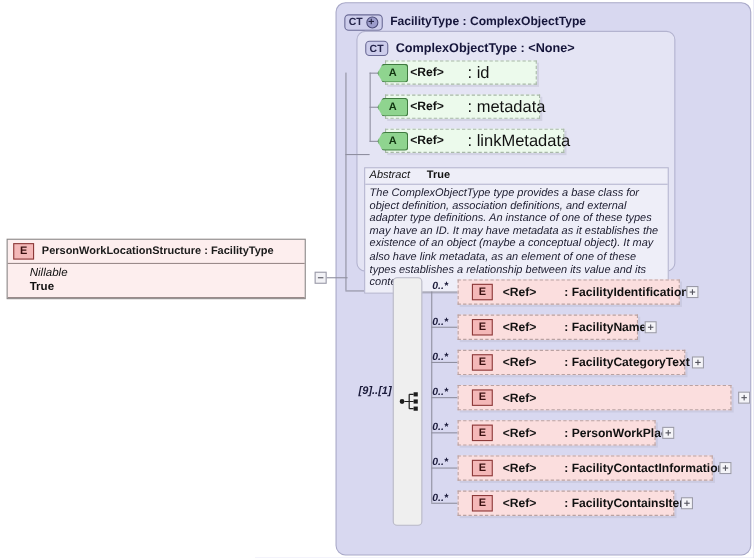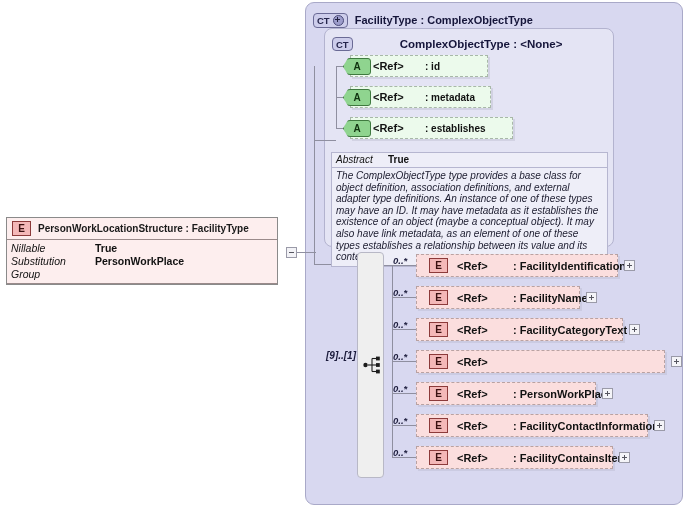--- a/index.html
+++ b/index.html
@@ -30,21 +30,21 @@
     width:19px;height:15px;
     background:#f4b8b8;
     border:1px solid #8c3a3a;
     display:flex;align-items:center;justify-content:center;
     font-size:10px;font-weight:bold;color:#3a1010;
     margin-right:7px;flex:none;
     box-sizing:border-box;
   }
   .elem-title{font-size:10px;font-weight:bold;color:#1a1a1a;white-space:nowrap;}
   .prop-table{padding:2px 0 2px 0;border-bottom:1px solid #9a8a8a;}
-  .prop-row{display:flex;line-height:13px;padding:0 4px;}
+  .prop-row{display:flex;line-height:13px;padding:0 20px;flex-direction:column;}
   .prop-key{font-style:italic;width:84px;flex:none;font-size:10.5px;color:#111;}
   .prop-val{font-weight:bold;font-size:10.5px;color:#111;}
   .elem-doc{font-style:italic;font-size:10.5px;padding:3px 5px 4px 5px;color:#222;line-height:13px;}
 
   
   .collapse-box{
     position:absolute;left:286px;top:247px;
     width:11px;height:11px;
     border:1px solid #9a9aa8;background:#f2f2f6;
     box-sizing:border-box;
@@ -99,21 +99,21 @@
     box-sizing:border-box;
   }
   .ct-inner-header{display:flex;align-items:center;padding:5px 0 0 7px;height:20px;}
   .badge-ct2{
     display:flex;align-items:center;justify-content:center;
     height:14px;padding:0 3px;
     background:#cdcdeb;border:1px solid #6a6a95;border-radius:4px;
     font-size:9.5px;font-weight:bold;color:#24244a;margin-right:7px;flex:none;
     box-sizing:border-box;
   }
-  .panel-title2{font-size:11.5px;font-weight:bold;color:#15153a;margin-left:40px;}
+  .panel-title2{font-size:11.5px;font-weight:bold;color:#15153a;}
 
   
   .attr-row{position:absolute;display:flex;align-items:center;height:22px;}
   .attr-shadowbox{
     position:relative;height:22px;
     background:#ecfaec;
     border:1px dashed #a8b8a8;
     box-sizing:border-box;
     display:flex;align-items:center;
     padding-left:22px;padding-right:8px;
@@ -124,21 +124,21 @@
     width:28px;height:17px;
     background:#8fd48f;
     border:1px solid #3f7a3f;
     border-radius:7px 3px 3px 7px;
     clip-path:polygon(0 50%,18% 0,100% 0,100% 100%,18% 100%);
     display:flex;align-items:center;justify-content:center;
     font-size:10px;font-weight:bold;color:#10330f;
     box-sizing:border-box;
   }
   .attr-ref{font-size:11px;font-weight:bold;color:#111;width:52px;flex:none;}
-  .attr-name{font-size:10px;font-weight:bold;color:#111;white-space:nowrap;}
+  .attr-name{font-size:15px;font-weight:normal;color:#111;white-space:nowrap;}
 
   
   .abstract-block{
     position:absolute;left:331px;top:152px;width:277px;
     background:#eeeef8;
     border:1px solid #b6b6d0;
     box-sizing:border-box;
     padding:0;
   }
   .abstract-row{display:flex;padding:1px 4px 2px 4px;border-bottom:1px solid #b6b6d0;}
@@ -249,21 +249,21 @@
       <span class="badge-a">A</span>
       <span class="attr-ref">&lt;Ref&gt;</span>
       <span class="attr-name">: metadata</span>
     </div>
   </div>
 
   <div class="attr-row" style="left:350px;top:117px;">
     <div class="attr-shadowbox" style="width:163px;">
       <span class="badge-a">A</span>
       <span class="attr-ref">&lt;Ref&gt;</span>
-      <span class="attr-name">: establishes</span>
+      <span class="attr-name">: linkMetadata</span>
     </div>
   </div>
 
   <div class="abstract-block">
     <div class="abstract-row">
       <span class="abstract-key">Abstract</span>
       <span class="abstract-val">True</span>
     </div>
     <div class="abstract-doc">The ComplexObjectType type provides a base class for object definition, association definitions, and external adapter type definitions. An instance of one of these types may have an ID. It may have metadata as it establishes the existence of an object (maybe a conceptual object). It may also have link metadata, as an element of one of these types establishes a relationship between its value and its context.</div>
   </div>
@@ -365,21 +365,17 @@
   <div class="elem-box">
     <div class="elem-box-header">
       <span class="badge-e">E</span>
       <span class="elem-title">PersonWorkLocationStructure : FacilityType</span>
     </div>
     <div class="prop-table">
       <div class="prop-row">
         <span class="prop-key">Nillable</span>
         <span class="prop-val">True</span>
       </div>
-      <div class="prop-row">
-        <span class="prop-key">Substitution Group</span>
-        <span class="prop-val">PersonWorkPlace</span>
-      </div>
     </div>
   </div>
   <div class="collapse-box"></div>
 
 </div>
 
 </body></html>

